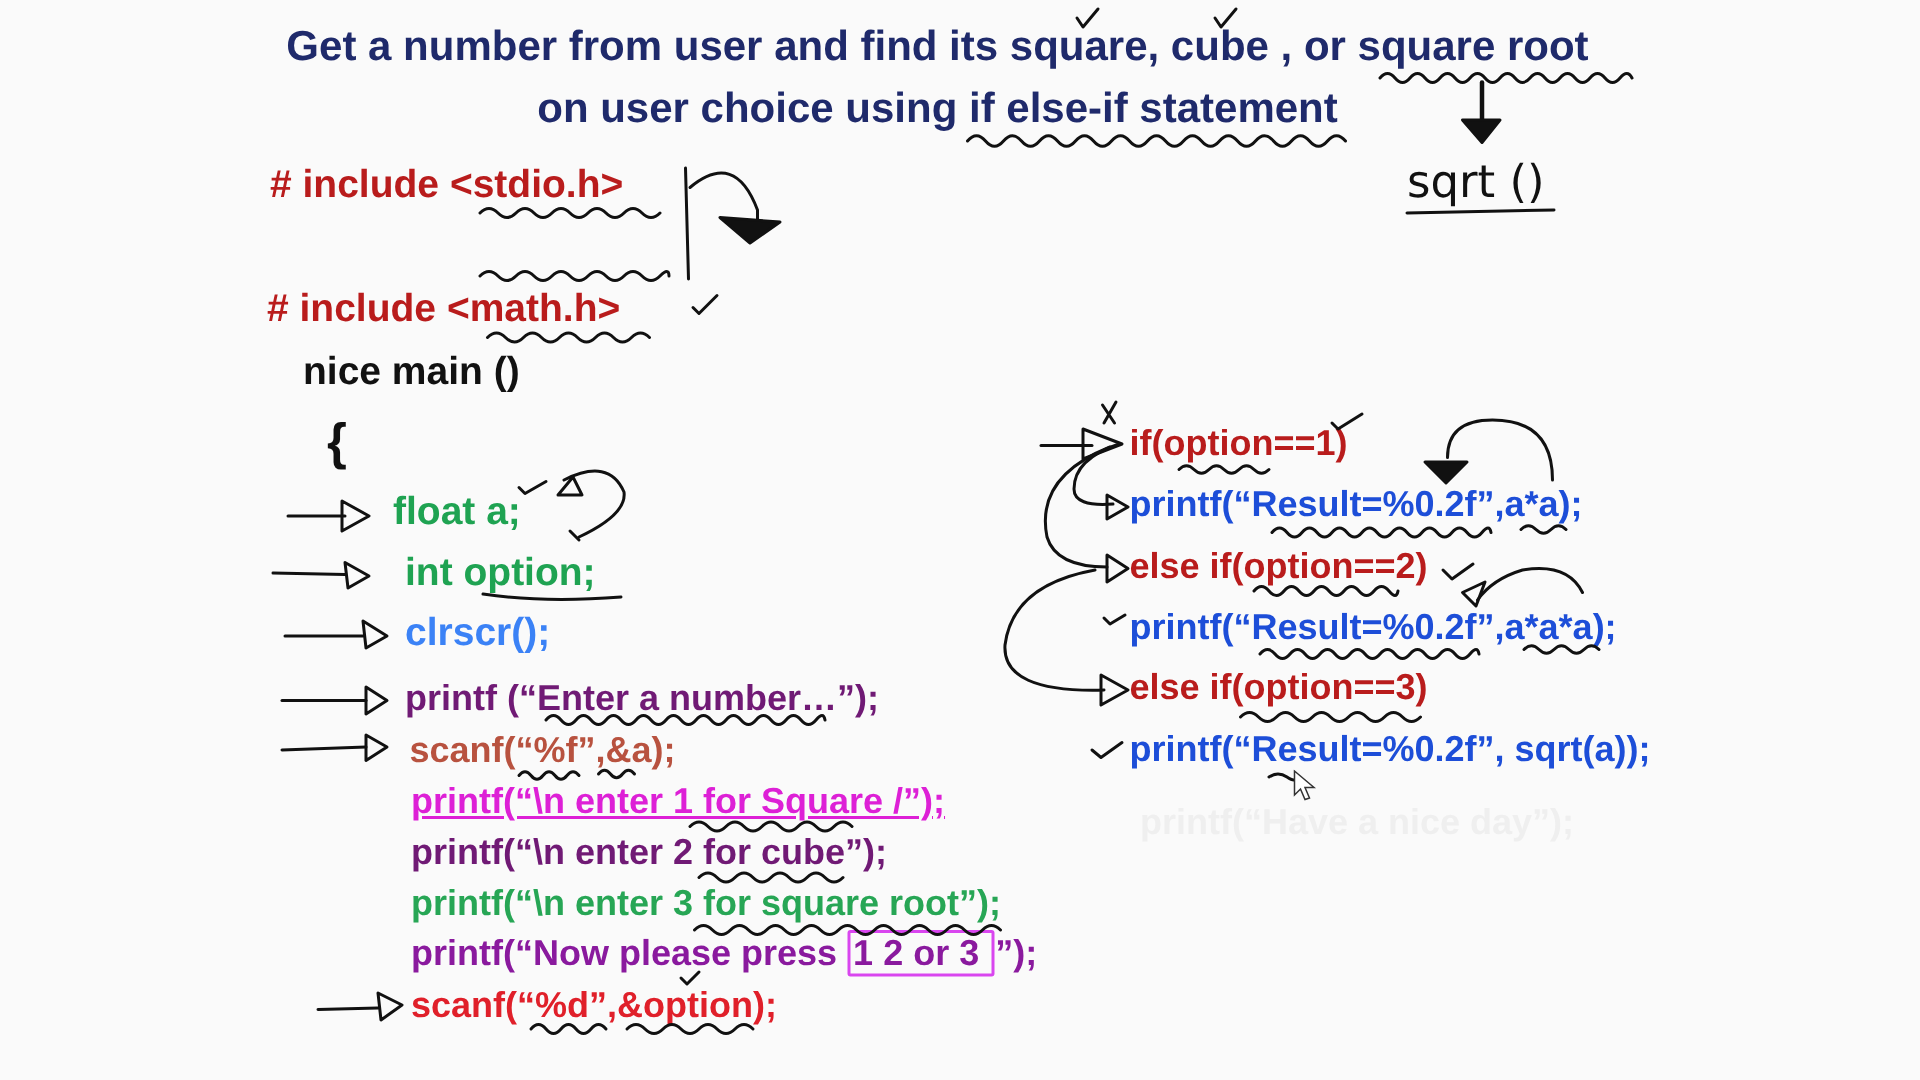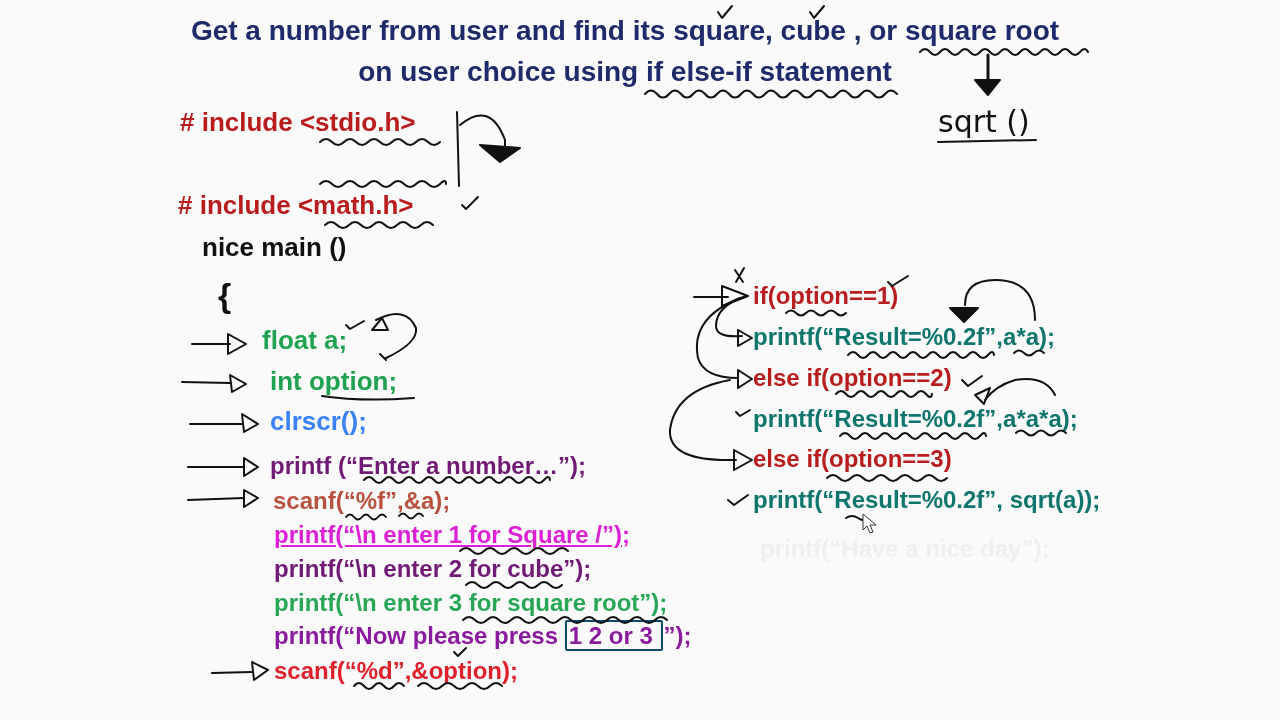--- a/index.html
+++ b/index.html
@@ -22,25 +22,25 @@
   .blue { color:#b91c1c; }
   .black { color:#111; }
   .green { color:#1fa352; }
   .orange { color:#3b82f6; }
   .purple { color:#701a75; }
   .brown { color:#b8523f; }
   .magenta { color:#dd20d6;text-decoration:underline; }
   .green2 { color:#27a655; }
   .purple2 { color:#8a1a9e; }
   .red { color:#e0202a; }
-  .maroon { color:#0f766e; }
+  .maroon { color:#1d4ed8; }
   .ghost { color:#efefef; }
   .sm { font-size:24px; }
   svg.ink { position:absolute; left:0; top:0; width:1280px; height:720px; pointer-events:none; }
-  .boxed { border:2px solid #0c4a6e; padding:0 2px; border-radius:2px; }
+  .boxed { border:2px solid #d946ef; padding:0 2px; border-radius:2px; }
 </style>
 </head>
 <body>
 
 <div class="slide">
 
   <div class="title t1">Get a number from user and find its square, cube , or square root</div>
   <div class="title t2">on  user choice using if else-if statement</div>
 
   <div class="line blue" style="left:180px; top:107px;"># include &lt;stdio.h&gt;</div>

